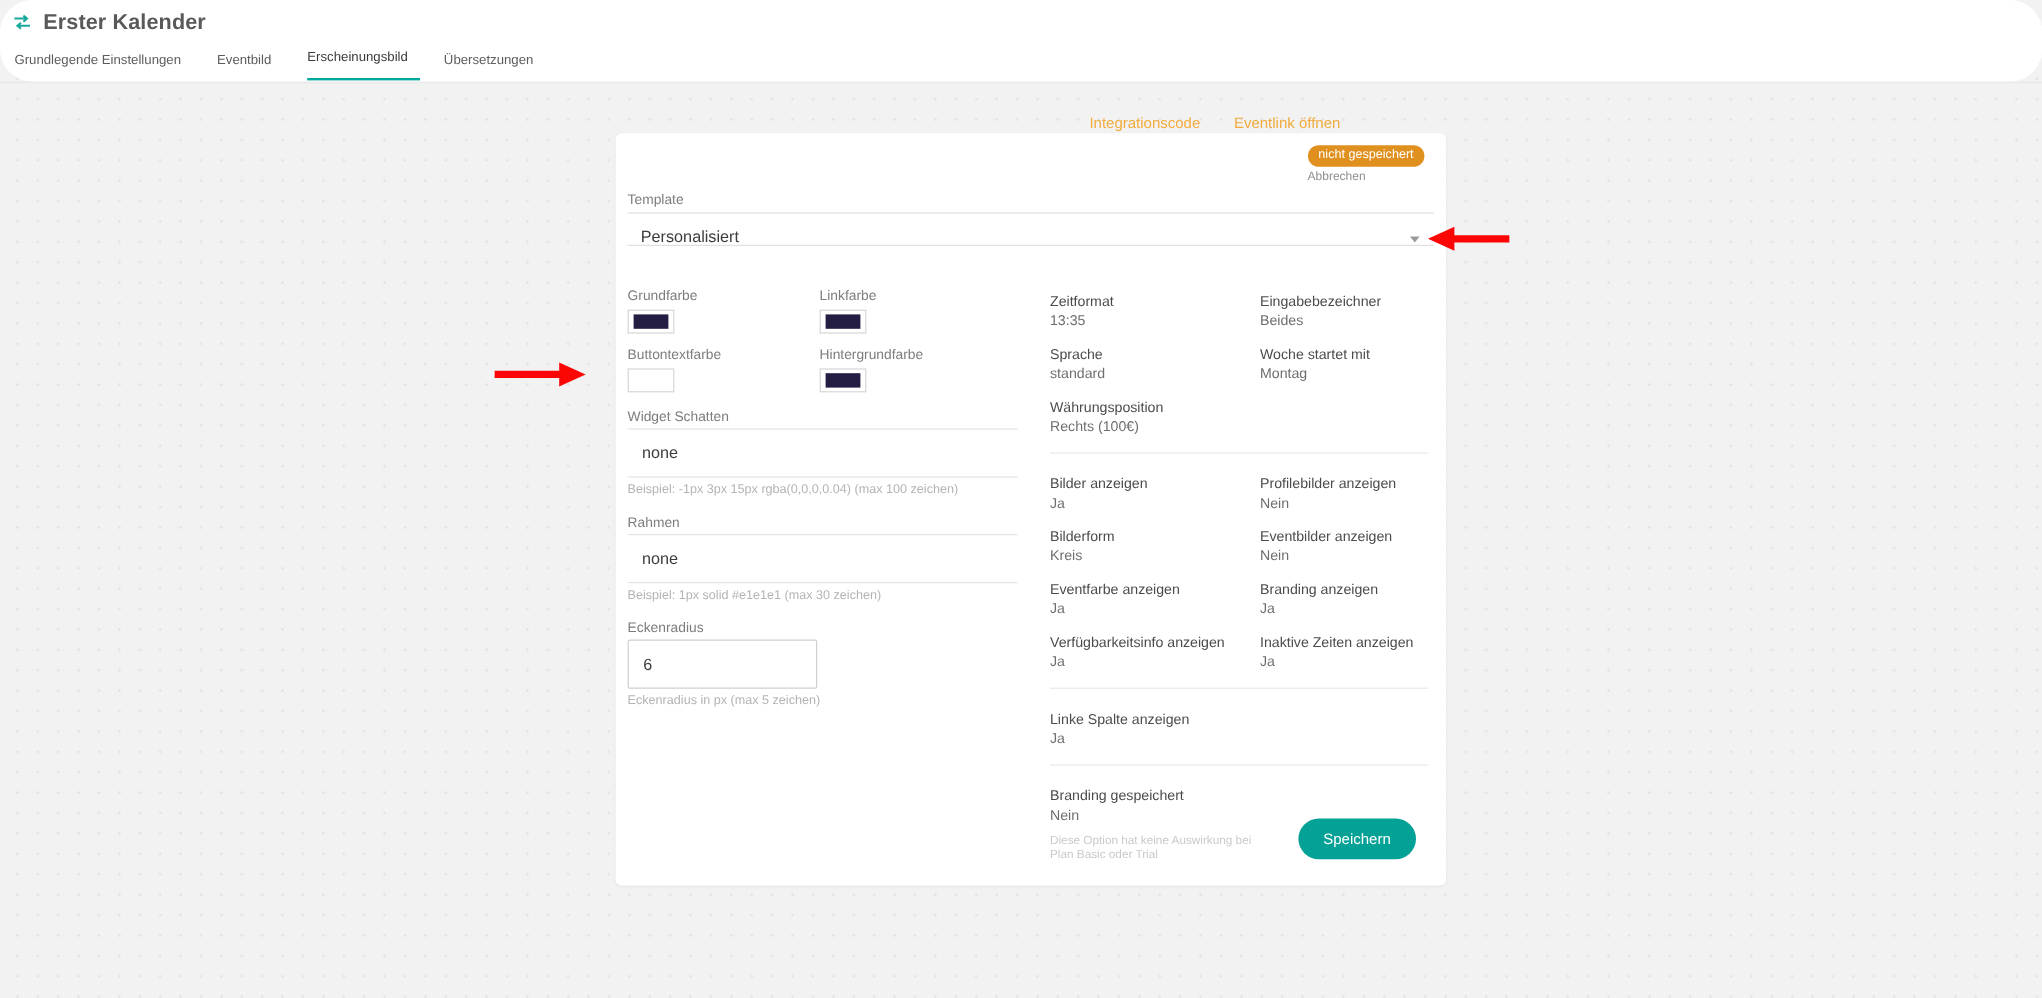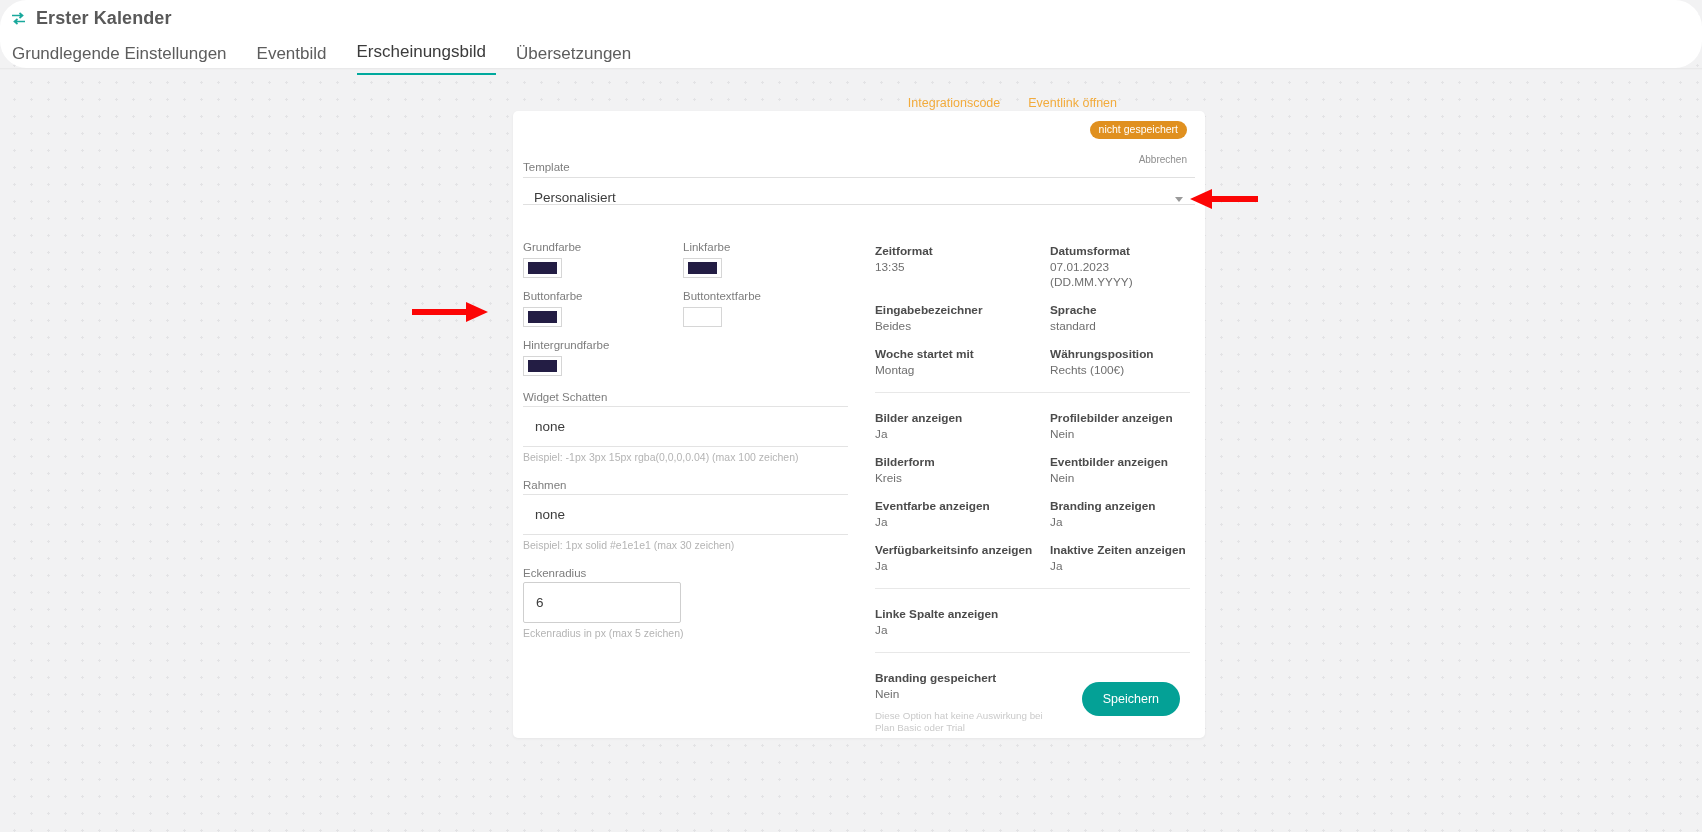--- a/index.html
+++ b/index.html
@@ -29,21 +29,21 @@
   .swap-icon { width: 17px; height: 17px; display: block; }
   .app-title {
     font-size: 18px; color: #595959; font-weight: bold;
     letter-spacing: .1px; line-height: 20px;
   }
   .tabs {
     position: absolute; left: 12px; top: 38px;
     display: flex; align-items: flex-end; gap: 0;
   }
   .tab {
-    font-size: 17px; color: #5d5d5d; padding: 4px 14px 11px 0;
+    font-size: 11px; color: #5d5d5d; padding: 4px 14px 11px 0;
     margin-right: 16px; cursor: pointer; white-space: nowrap;
   }
   .tab.active { color: #3b3b3b; border-bottom: 2px solid #00a99d; padding-right:10px; margin-right:20px;}
   .topbar-shadow {
     position: absolute; top: 68px; left: 0; width: 1702px; height: 2px;
     background: linear-gradient(to bottom, rgba(0,0,0,.05), rgba(0,0,0,0));
   }
 
   
   .header-links {
@@ -55,21 +55,21 @@
   
   .card {
     position: absolute; left: 513px; top: 111px;
     width: 692px; height: 627px;
     background: #ffffff; border-radius: 5px;
     box-shadow: 0 1px 3px rgba(0,0,0,.05);
   }
 
   .card-actions {
     position: absolute; right: 18px; top: 10px;
-    display: flex; flex-direction: column; align-items: flex-end; gap: 15px;
+    display: flex; flex-direction: column; gap: 3px;
   }
   .badge-unsaved {
     background: #e0901f; color: #ffffff; font-size: 10.5px;
     border-radius: 11px; padding: 3px 9px 4px; line-height: 1;
     white-space: nowrap;
   }
   .cancel-link { font-size: 10px; color: #8e8e8e; cursor: pointer; }
 
   
   .field-label {
@@ -121,21 +121,21 @@
   }
   .tf-input.boxed {
     width: 158px; border: 1px solid #cfcfcf; border-radius: 2px; height: 41px;
   }
 
   
   .right-col { position: absolute; left: 875px; top: 244px; width: 315px; }
   .settings-group { padding-bottom: 14px; }
   .settings-group + .settings-group { border-top: 1px solid #e8e8e8; padding-top: 18px; }
   .settings-grid { display: grid; grid-template-columns: 175px 1fr; row-gap: 13px; }
-  .setting-name { font-size: 11.8px; color: #4b4b4b; line-height: 15px; font-weight: bold; }
+  .setting-name { font-size: 11.8px; color: #4b4b4b; line-height: 15px; }
   .setting-value { font-size: 11.8px; color: #6e6e6e; line-height: 15px; margin-top: 1px; }
   .setting-note {
     font-size: 9.8px; color: #cacaca; line-height: 11.5px; margin-top: 8px;
   }
 
   
   .save-btn {
     position: absolute; right: 25px; bottom: 22px;
     background: #04a196; color: #ffffff; border: none; border-radius: 17px;
     font-size: 12.5px; padding: 10px 21px; cursor: pointer;
@@ -204,26 +204,20 @@
       </div>
     </div>
 
     <div class="color-cell">
       <div class="field-label">Linkfarbe</div>
       <div class="swatch-box">
         <div class="swatch-inner" id="sw1" style="background: rgb(35, 29, 68);"></div>
       </div>
     </div>
 
-    <div class="color-cell">
-      <div class="field-label">Buttonfarbe</div>
-      <div class="swatch-box">
-        <div class="swatch-inner" id="sw2" style="background: rgb(35, 29, 68);"></div>
-      </div>
-    </div>
 
     <div class="color-cell">
       <div class="field-label">Buttontextfarbe</div>
       <div class="swatch-box">
         <div class="swatch-inner" id="sw3" style="background: rgb(255, 255, 255);"></div>
       </div>
     </div>
 
     <div class="color-cell">
       <div class="field-label">Hintergrundfarbe</div>
@@ -258,24 +252,20 @@
   </div>
 </div>
 
 <div class="right-col">
 
   <div class="settings-group">
     <div class="settings-grid">
       <div>
         <div class="setting-name">Zeitformat</div>
         <div class="setting-value">13:35</div>
-      </div>
-      <div>
-        <div class="setting-name">Datumsformat</div>
-        <div class="setting-value">07.01.2023 (DD.MM.YYYY)</div>
       </div>
       <div>
         <div class="setting-name">Eingabebezeichner</div>
         <div class="setting-value">Beides</div>
       </div>
       <div>
         <div class="setting-name">Sprache</div>
         <div class="setting-value">standard</div>
       </div>
       <div>

